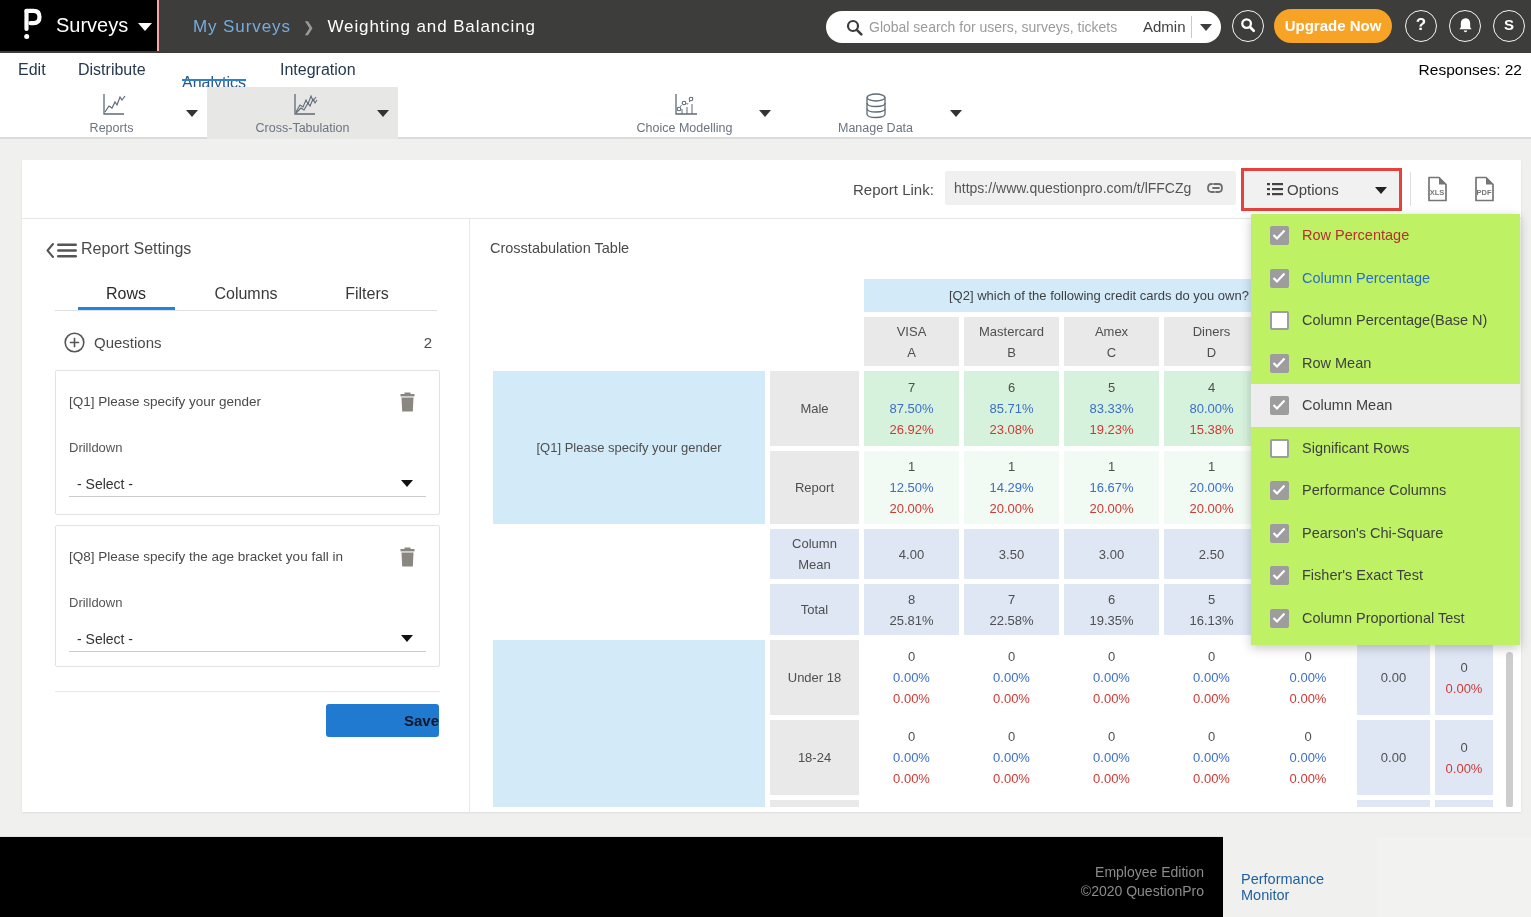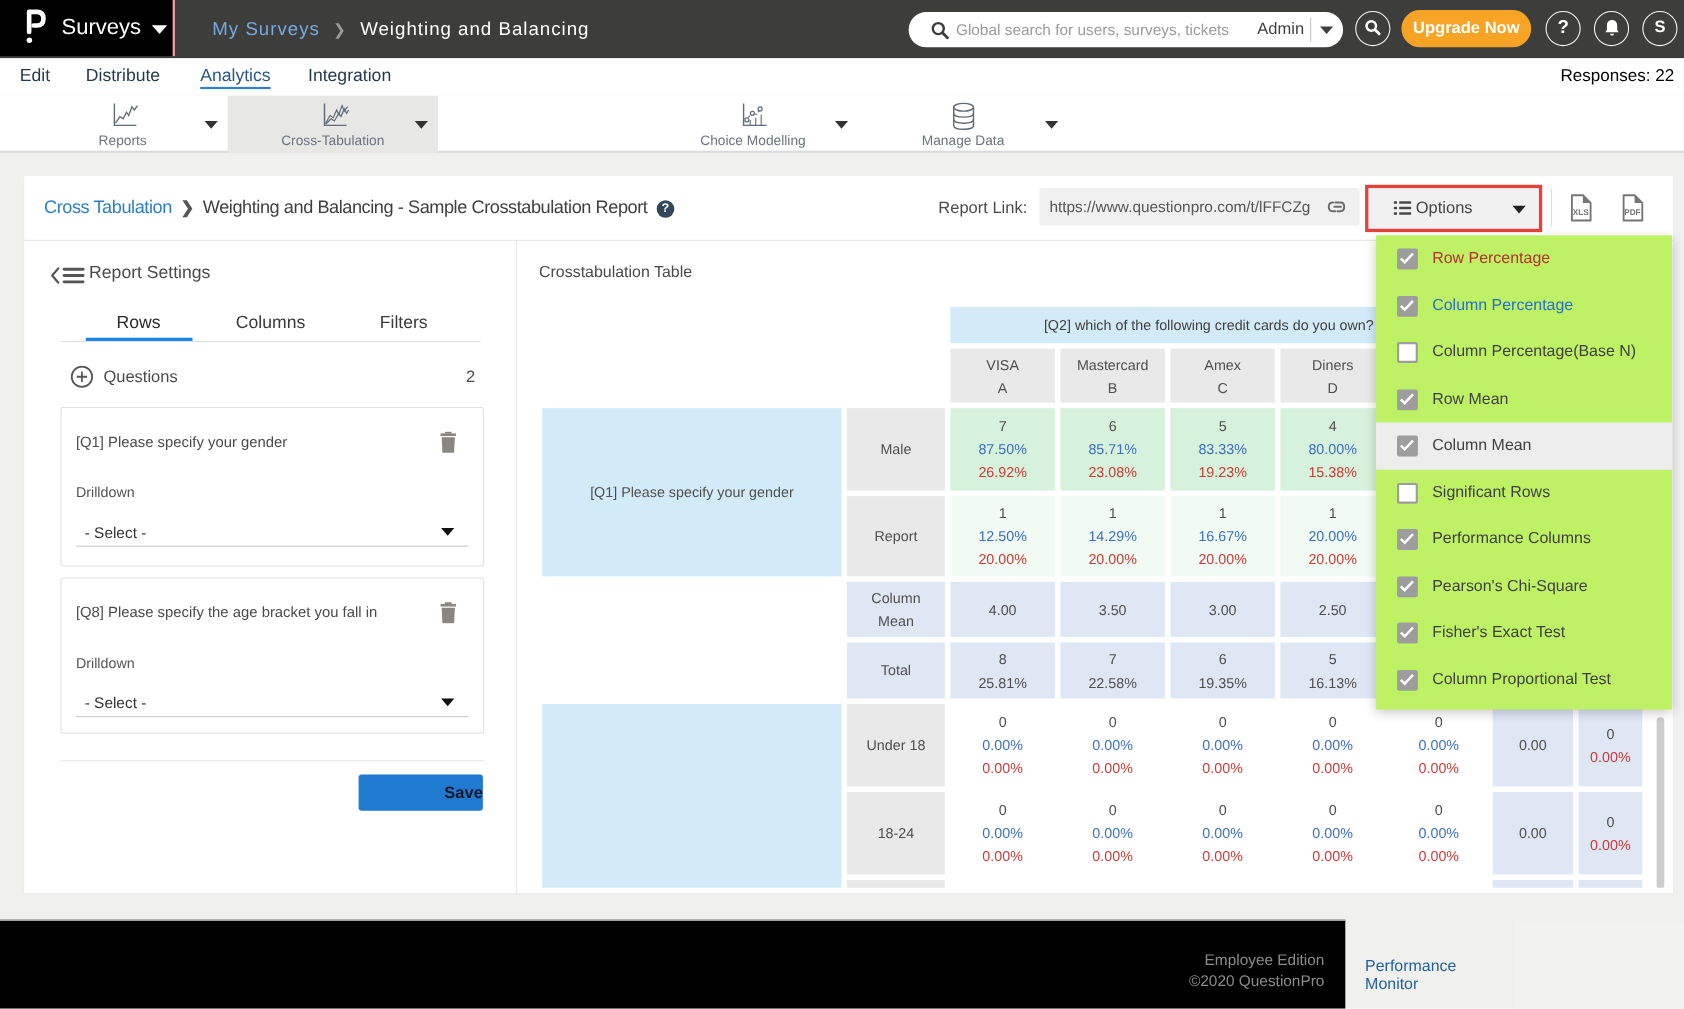--- a/index.html
+++ b/index.html
@@ -145,21 +145,21 @@
     <svg width="17" height="17" viewBox="0 0 20 20" style="margin-top:6px;">
         <path d="M10 1.5 C6.5 1.5 4.5 4 4.5 7.5 L4.5 12 L2.8 14.5 L17.2 14.5 L15.5 12 L15.5 7.5 C15.5 4 13.5 1.5 10 1.5 Z" fill="#fff"></path>
         <path d="M8 16 a2 2 0 0 0 4 0 Z" fill="#fff"></path>
       </svg>
   </div>
   <div class="navcircle" style="left:1493px;">S</div>
 </div>
 <div id="menubar">
   <span class="item" style="left:18px;">Edit</span>
   <span class="item" style="left:78px;">Distribute</span>
-  <span class="item" style="left:182px; color:#2a5885;">Analytics</span>
+  <span class="item" style="left:182px; color:#2a5885;margin-top:13px;">Analytics</span>
   <span style="position:absolute; left:182px; top:25.5px; width:64px; height:2px; background:#3181c9;"></span>
   <span class="item" style="left:280px;">Integration</span>
   <span class="resp">Responses: 22</span>
 </div>
 <div id="toolbar">
   <div class="tbtab" style="left:16px;">
     <div class="ticon"><svg width="32" height="26" viewBox="0 0 32 26">
       <path d="M8 2 L8 22 L28 22" stroke="#5f6b76" stroke-width="1.3" fill="none"></path>
       <path d="M9 20 L13 14 L16 16 L19 10 L21 13 L24 5 L26 8 L29 4" stroke="#5f6b76" stroke-width="1.2" fill="none"></path>
     </svg></div>
@@ -193,21 +193,20 @@
       <path d="M6 5.5 L6 22 Q6 25.5 15 25.5 Q24 25.5 24 22 L24 5.5" stroke="#5f6b76" stroke-width="1.3" fill="none"></path>
       <path d="M6 11 Q6 14.5 15 14.5 Q24 14.5 24 11" stroke="#5f6b76" stroke-width="1.3" fill="none"></path>
       <path d="M6 16.5 Q6 20 15 20 Q24 20 24 16.5" stroke="#5f6b76" stroke-width="1.3" fill="none"></path>
     </svg></div>
     <div class="tlabel">Manage Data</div>
     <div class="caret-g"></div>
   </div>
 </div>
 <div id="card">
   <div id="cardhead">
-    <div id="bcrumb"><a>Cross Tabulation</a><span class="sep">❯</span>Weighting and Balancing - Sample Crosstabulation Report<span id="qmark">?</span></div>
     <div id="rlabel">Report Link:</div>
     <div id="rinput">https://www.questionpro.com/t/lFFCZg
       <svg width="22" height="16" viewBox="0 0 22 16">
           <g stroke="#6e6e6e" stroke-width="1.8" fill="none" stroke-linecap="round">
             <path d="M9 4 L13.5 4 Q17 4 17 8 Q17 12 13.5 12 L11 12"></path>
             <path d="M11 12 L8.5 12 Q5 12 5 8 Q5 4 8.5 4 L9 4" transform="translate(-2 0)"></path>
             <line x1="8" y1="8" x2="14" y2="8"></line>
           </g>
         </svg>
     </div>

